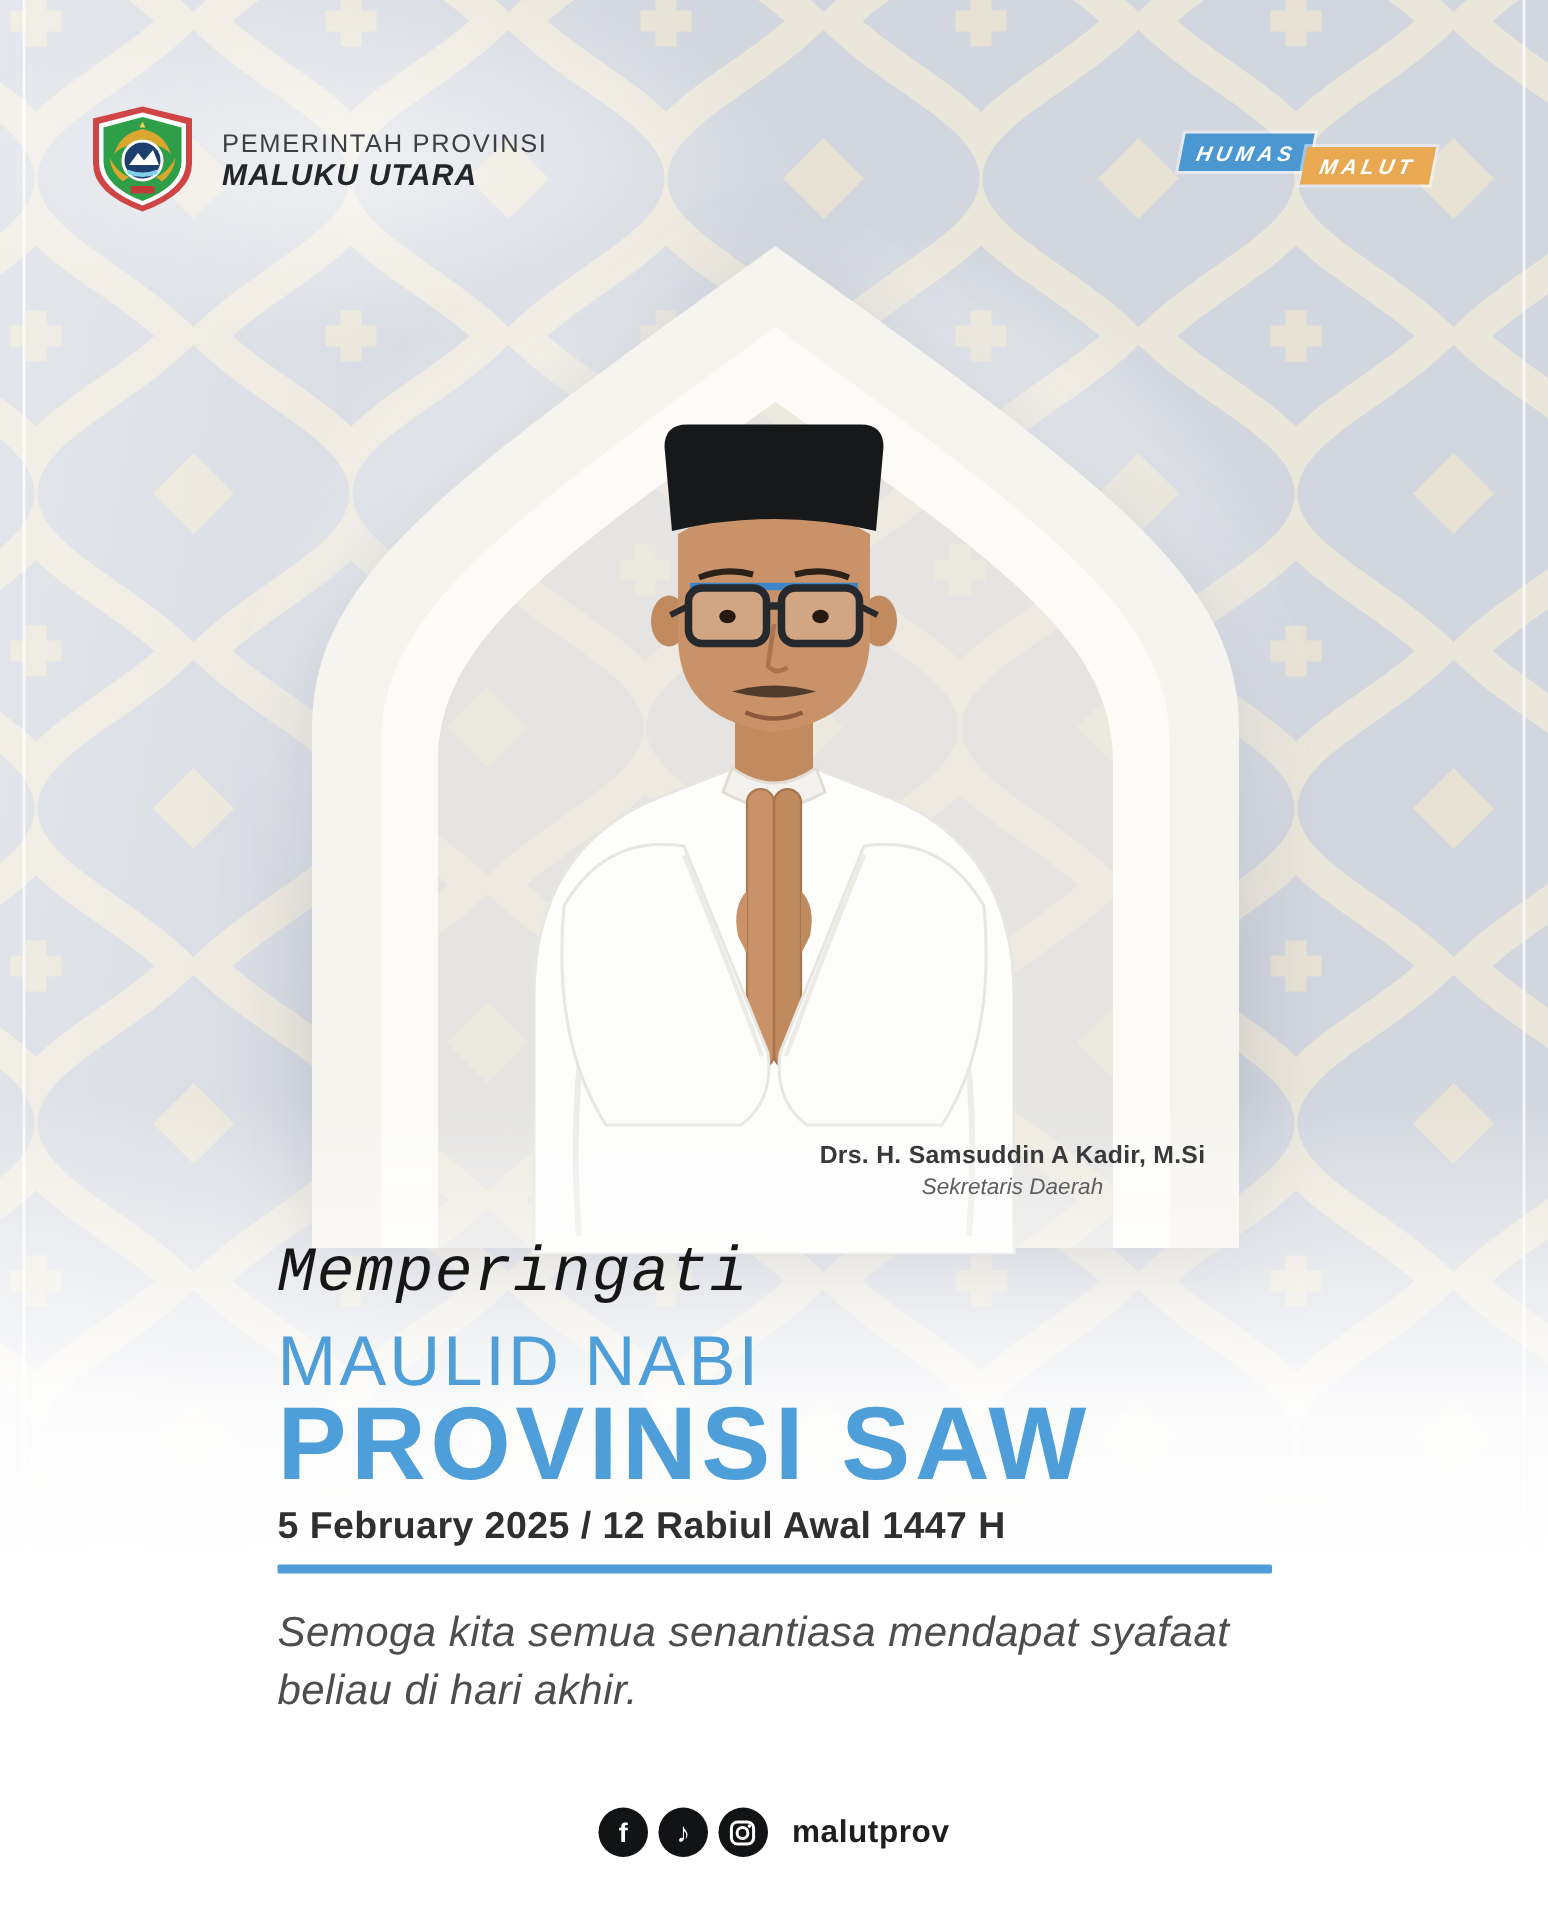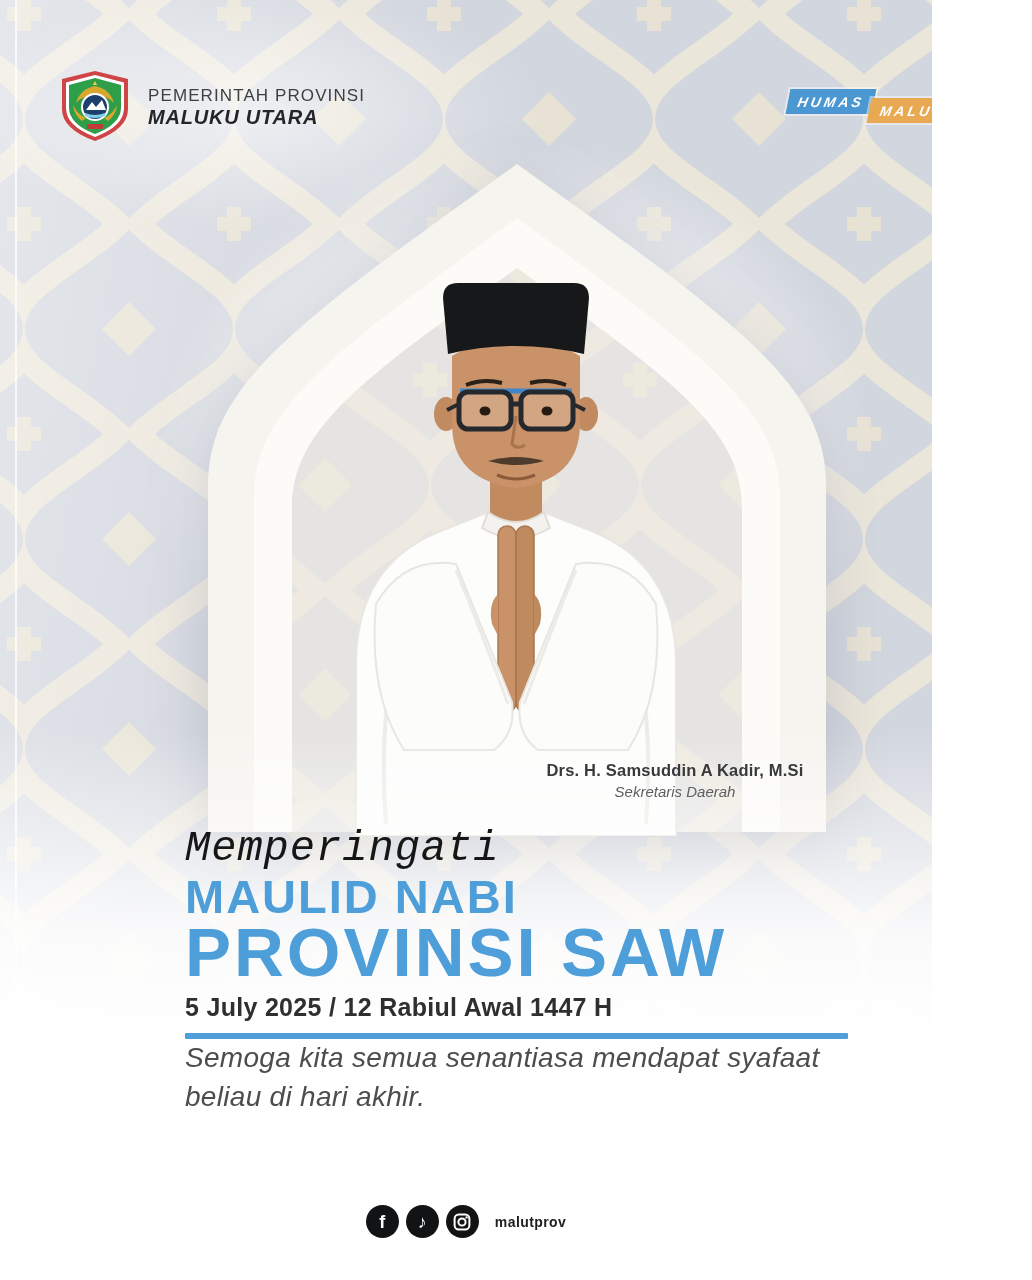--- a/index.html
+++ b/index.html
@@ -1,17 +1,17 @@
 <!DOCTYPE html>
 <html><head>
 <meta charset="utf-8">
 <style>
   html,body{margin:0;padding:0;background:#ffffff;}
   .poster{
-    position:relative;width:932px;height:1280px;overflow:hidden;
+    position:relative;width:1032px;height:1280px;overflow:hidden;
     background:linear-gradient(180deg,#e7e9ed 0%,#edeef1 45%,#f7f8f9 70%,#ffffff 85%);
     font-family:"Liberation Sans",sans-serif;
   }
   .layer{position:absolute;left:0;top:0;width:100%;height:100%;}
   .glow-center{background:radial-gradient(ellipse 500px 460px at 516px 470px,rgba(255,255,255,.96) 0%,rgba(255,255,255,.75) 40%,rgba(255,255,255,0) 72%);}
   .glow-header{background:radial-gradient(ellipse 420px 170px at 250px 110px,rgba(255,255,255,.55) 0%,rgba(255,255,255,0) 70%);}
   .fade-left{background:linear-gradient(100deg,rgba(255,255,255,.42) 0%,rgba(255,255,255,0) 40%);}
   .fade-bottom{background:linear-gradient(180deg,rgba(255,255,255,0) 0%,rgba(255,255,255,0) 57%,rgba(255,255,255,.88) 73%,#ffffff 81%);}
   .seam{position:absolute;top:0;width:2px;height:100%;background:rgba(255,255,255,.75);}
   .seam-left{left:15px;}
@@ -31,30 +31,30 @@
   .badge-humas{left:788px;top:89px;width:66px;background:#4a97d2;}
   .badge-malut{left:869px;top:98px;width:66px;background:#e9a952;}
 
   .caption{position:absolute;left:538px;top:761px;width:274px;text-align:center;}
   .caption-name{font-size:16.5px;font-weight:700;color:#38393b;letter-spacing:.2px;}
   .caption-title{font-size:15px;font-style:italic;color:#5d5e60;margin-top:3px;}
 
   .event{position:absolute;left:185px;top:828px;width:720px;}
   .event-script{font-family:Liberation Mono, monospace;font-style:italic;font-weight:500;
     font-size:42px;line-height:1;color:#161616;letter-spacing:1px;}
-  .event-title1{font-size:47px;line-height:1;font-weight:700;color:#4d9ed9;letter-spacing:2px;margin-top:3px;}
+  .event-title1{font-size:47px;line-height:1;font-weight:400;color:#4d9ed9;letter-spacing:2px;margin-top:13px;}
   .event-title2{font-size:69px;line-height:1;font-weight:700;color:#4d9ed9;letter-spacing:3px;margin-top:-2px;}
   .event-date{font-size:25px;font-weight:600;color:#2e2f31;margin-top:6px;letter-spacing:.3px;}
   .event-divider{width:663px;height:6px;background:#4d9ed9;margin-top:11px;border-radius:1px;}
-  .event-message{font-size:28px;font-style:italic;color:#4c4d4f;line-height:1.38;width:640px;letter-spacing:.3px;}
+  .event-message{font-size:28px;font-style:italic;color:#4c4d4f;line-height:1.38;margin-top:20px;width:640px;letter-spacing:.3px;}
 
   .footer{position:absolute;left:0;top:1205px;width:100%;display:flex;align-items:center;justify-content:center;gap:7px;}
   .soc{width:33px;height:33px;border-radius:50%;background:#121315;display:flex;align-items:center;justify-content:center;}
   .soc span{color:#ffffff;font-weight:700;font-size:18px;line-height:1;}
-  .handle{font-size:14px;font-weight:700;color:#1d1e20;margin-left:9px;letter-spacing:.4px;}
+  .handle{font-size:21px;font-weight:700;color:#1d1e20;margin-left:9px;letter-spacing:.4px;}
 </style>
 </head>
 <body>
 
 <div class="poster">
 
   <svg class="layer" width="1032" height="1280" aria-hidden="true">
     <defs>
       <pattern id="lat" width="210" height="210" patternUnits="userSpaceOnUse" patternTransform="translate(24,14)">
         <rect width="210" height="210" fill="#d2d6de"></rect>
@@ -176,21 +176,21 @@
 
   <div class="caption">
     <div class="caption-name">Drs. H. Samsuddin A Kadir, M.Si</div>
     <div class="caption-title">Sekretaris Daerah</div>
   </div>
 
   <div class="event">
     <div class="event-script">Memperingati</div>
     <div class="event-title1">MAULID NABI</div>
     <div class="event-title2">PROVINSI SAW</div>
-    <div class="event-date">5 July 2025 / 12 Rabiul Awal 1447 H</div>
+    <div class="event-date">5 February 2025 / 12 Rabiul Awal 1447 H</div>
     <div class="event-divider"></div>
     <div class="event-message">Semoga kita semua senantiasa mendapat syafaat beliau di hari akhir.</div>
   </div>
 
   <div class="footer">
     <div class="soc">
         <span>f</span>
       </div>
     <div class="soc">
         <span>♪</span>

